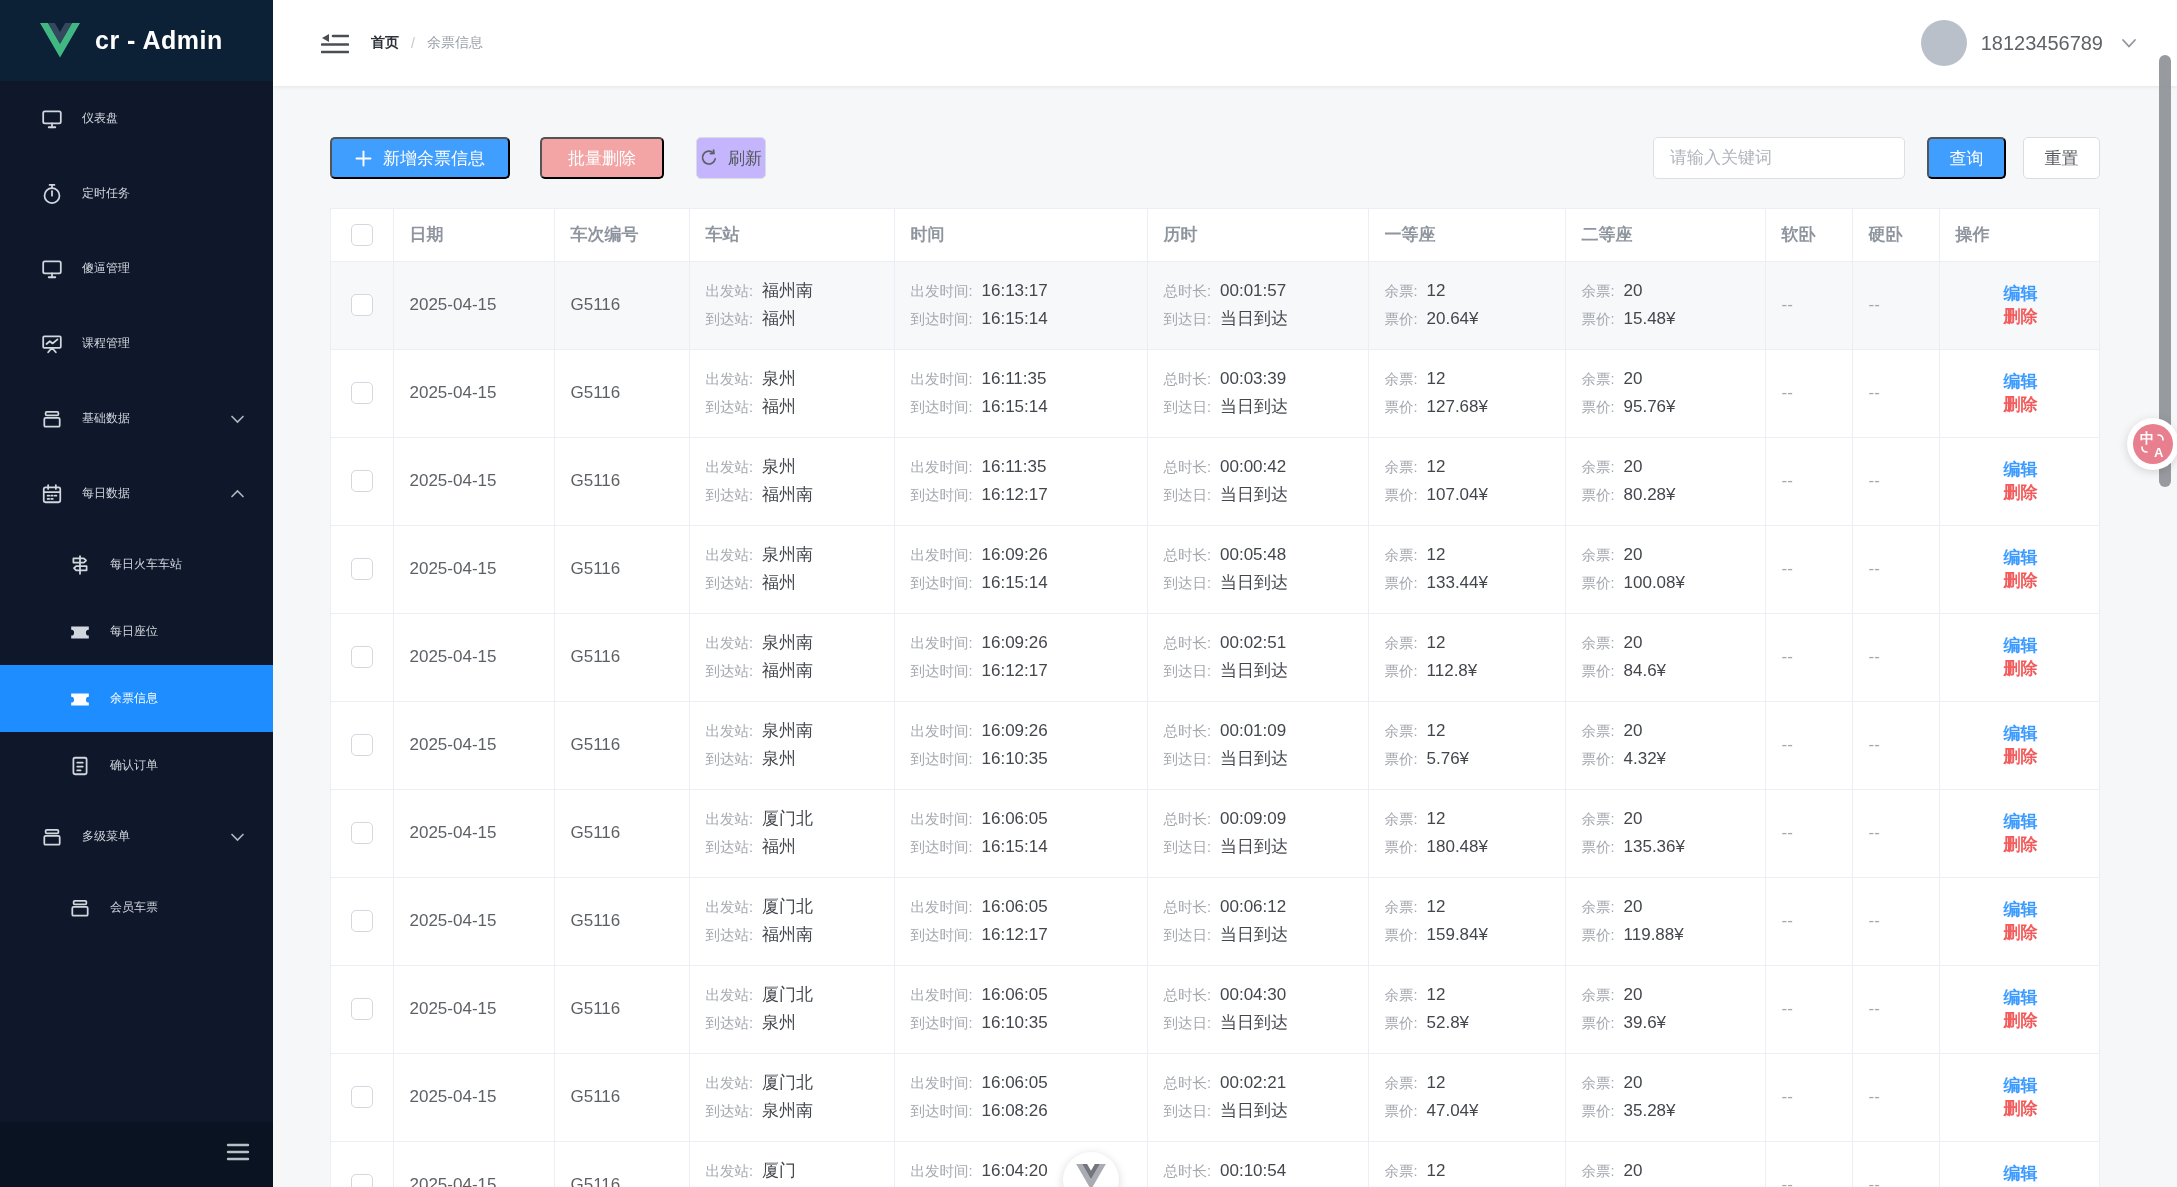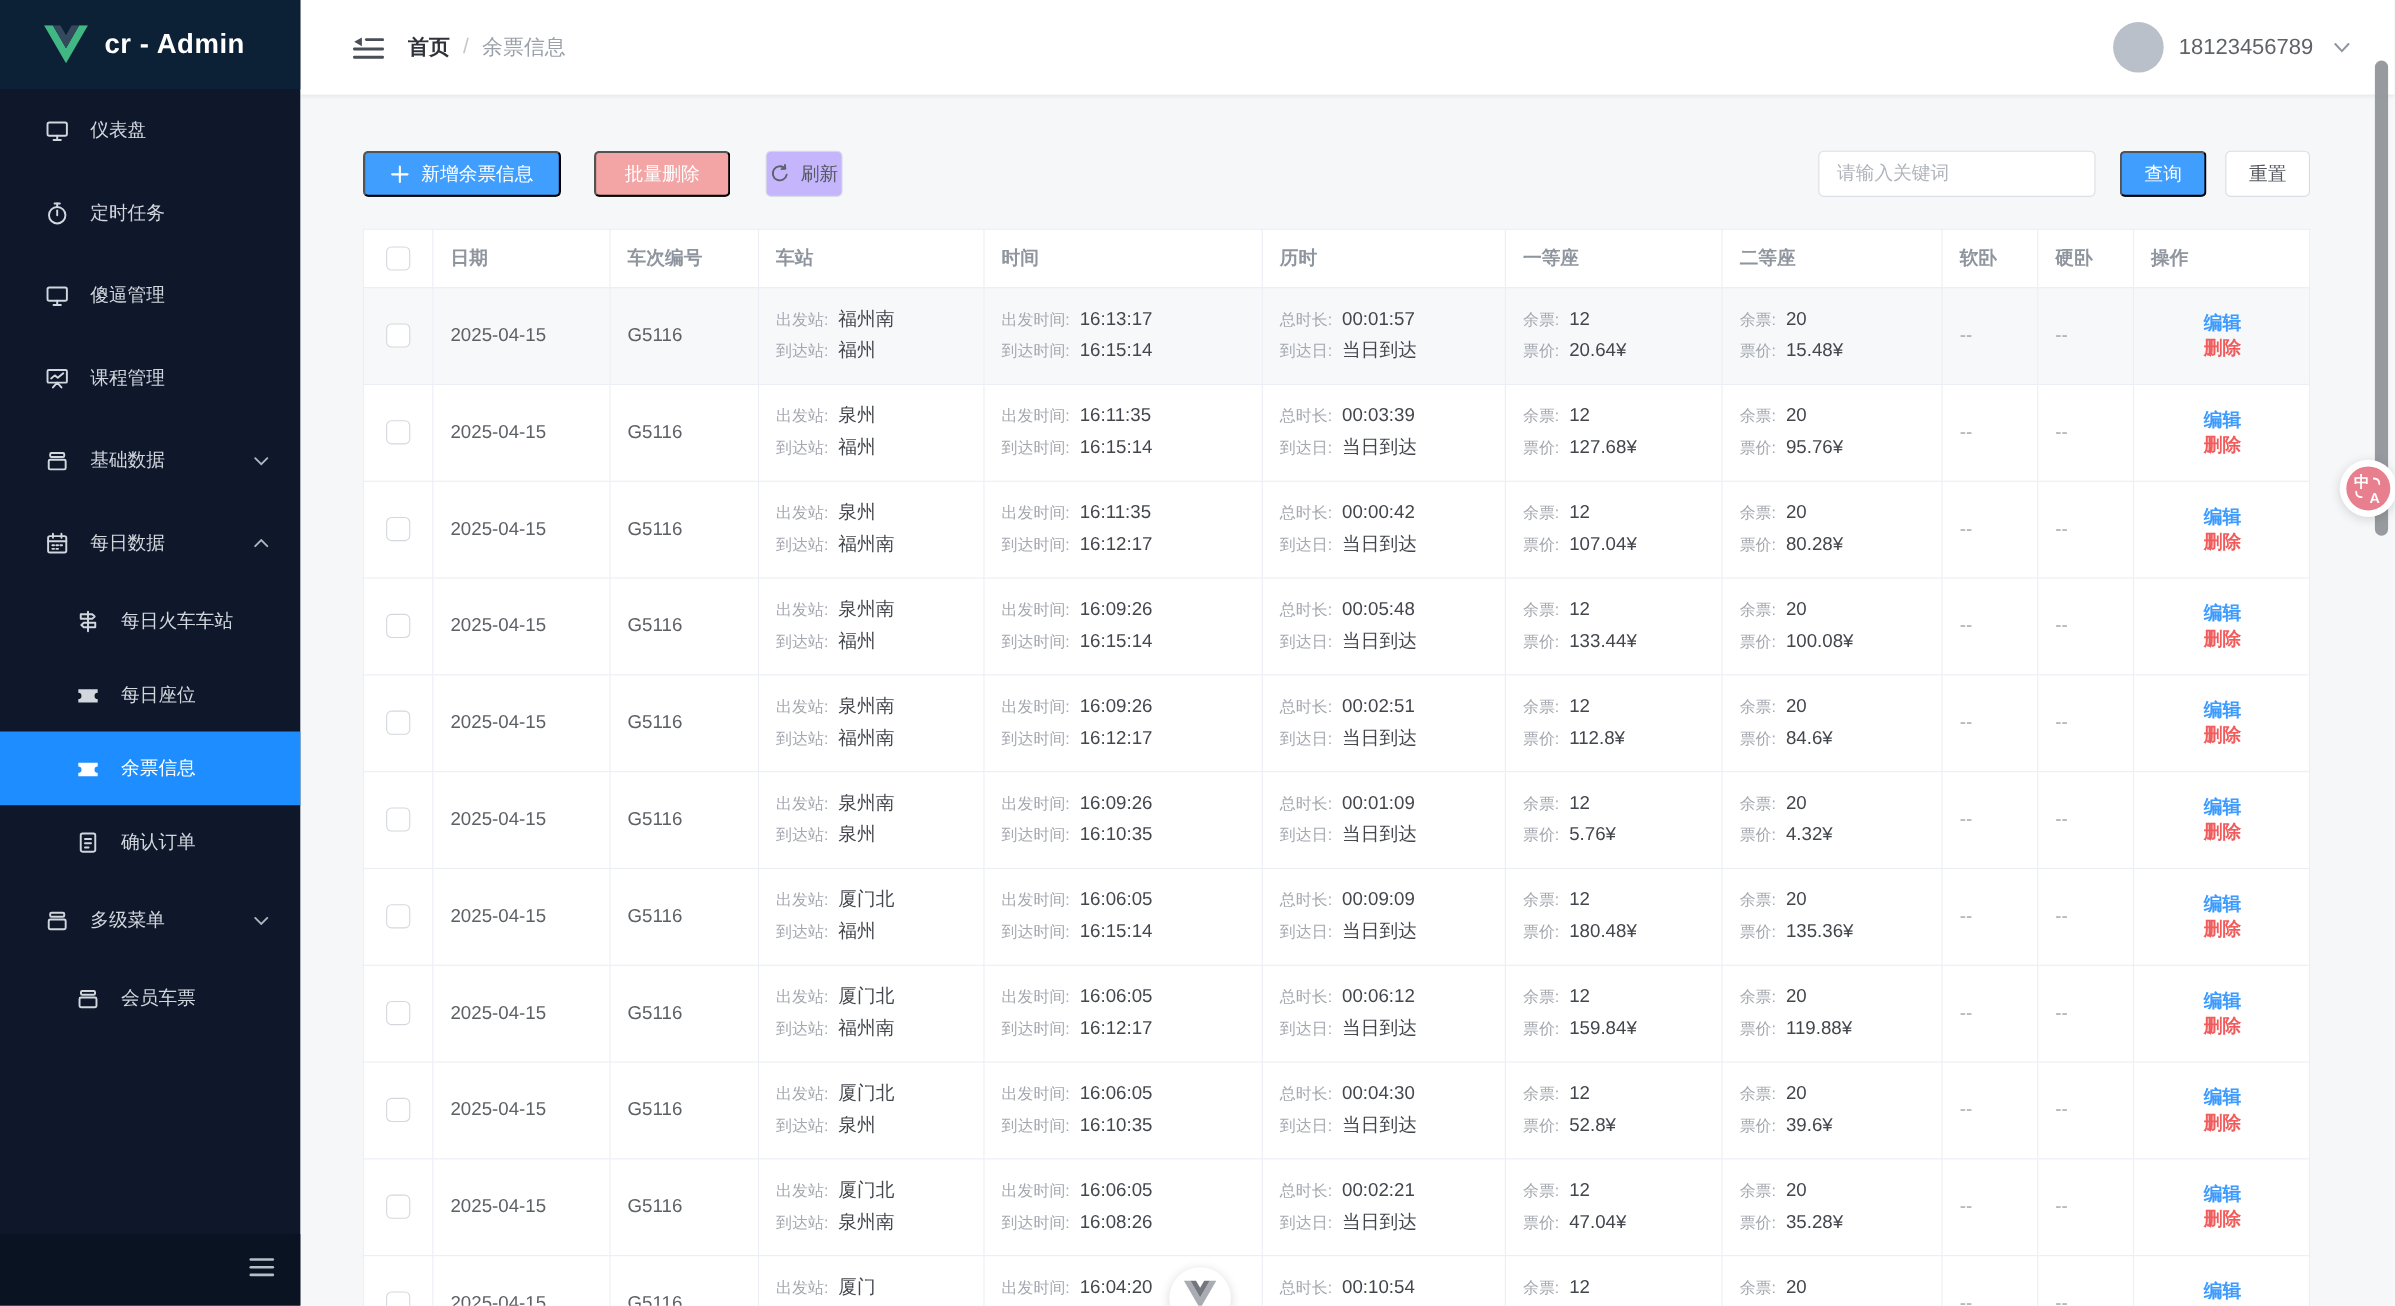--- a/index.html
+++ b/index.html
@@ -8,35 +8,35 @@
     font-family:"Liberation Sans","DejaVu Sans",sans-serif;
     background:#f5f7f9;
   }
   .screen{position:relative;width:2177px;height:1187px;overflow:hidden;}
 
   
   .sidebar{position:absolute;left:0;top:0;width:273px;height:1187px;background:#0f172a;z-index:5;}
   .logo{height:81px;background:#0d2136;display:flex;align-items:center;padding-left:40px;gap:15px;}
   .logo-text{color:#ffffff;font-size:25px;font-weight:bold;letter-spacing:.5px;}
   .menu{position:absolute;top:81px;left:0;right:0;}
-  .menu-item{height:75px;display:flex;align-items:center;padding:0 28px 0 40px;color:#d2d7de;font-size:17px;cursor:pointer;}
+  .menu-item{height:75px;display:flex;align-items:center;padding:0 28px 0 40px;color:#d2d7de;font-size:12px;cursor:pointer;}
   .menu-item.sub{height:67px;padding-left:68px;}
   .menu-item.active{background:#1d8dff;color:#ffffff;}
   .mi-icon{width:24px;height:24px;margin-right:18px;display:inline-flex;align-items:center;justify-content:center;flex:none;}
   .mi-icon svg{width:22px;height:22px;}
   .mi-label{white-space:nowrap;}
   .mi-chevron{margin-left:auto;display:inline-flex;color:#aeb6bf;}
   .sidebar-footer{position:absolute;left:0;right:0;bottom:0;height:65px;background:#0a1322;}
   .sf-icon{position:absolute;left:226px;top:20px;color:#b7bec7;}
 
   
   .topbar{position:absolute;left:273px;right:0;top:0;height:86px;background:#ffffff;z-index:4;
     box-shadow:0 1px 4px rgba(0,21,41,.08);display:flex;align-items:center;}
   .collapse-btn{margin-left:48px;display:inline-flex;cursor:pointer;color:#4a4e57;}
-  .breadcrumb{display:flex;align-items:center;margin-left:22px;font-size:19px;gap:12px;}
+  .breadcrumb{display:flex;align-items:center;margin-left:22px;font-size:14px;gap:12px;}
   .bc-home{color:#2f3339;font-weight:bold;cursor:pointer;}
   .bc-sep{color:#c3c8ce;}
   .bc-current{color:#9aa1a9;}
   .user-block{margin-left:auto;margin-right:40px;display:flex;align-items:center;gap:14px;cursor:pointer;}
   .avatar{width:46px;height:46px;border-radius:50%;background:#b9c0ca;}
   .user-phone{font-size:20px;color:#5f6368;}
   .user-chevron{display:inline-flex;color:#8f959e;margin-left:4px;}
 
   
   .content{position:absolute;left:273px;top:86px;right:0;bottom:0;padding:51px 77px 0 57px;}

